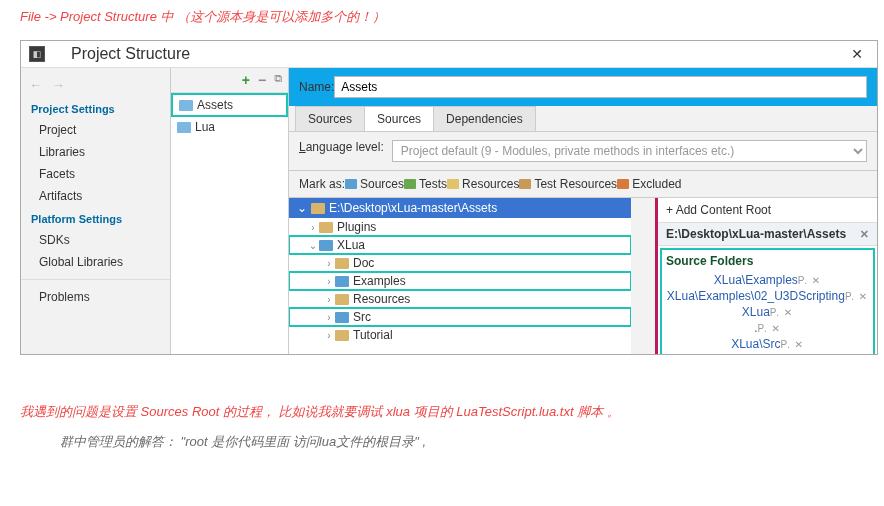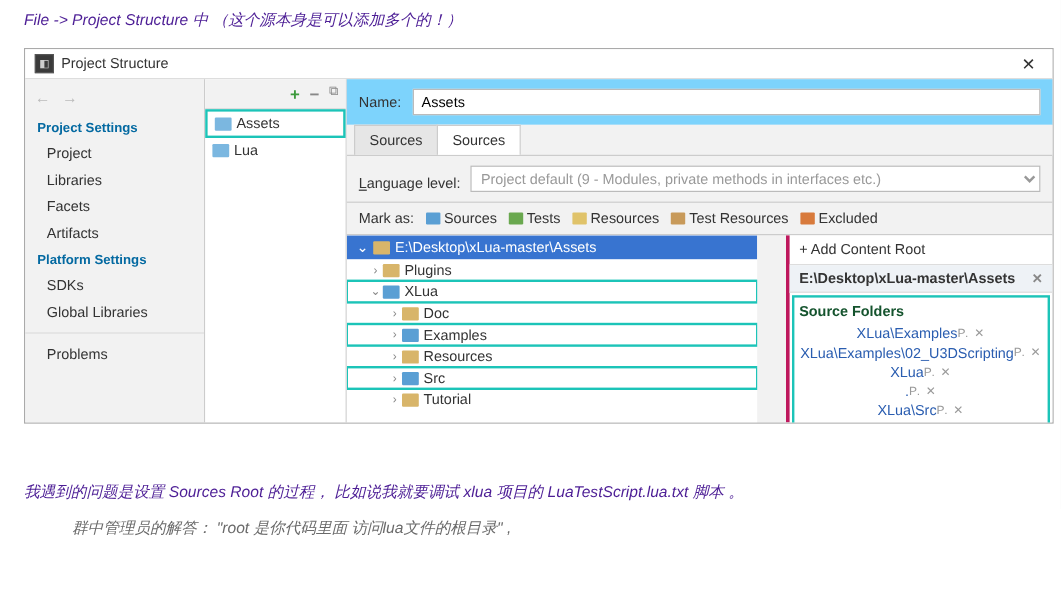--- a/index.html
+++ b/index.html
@@ -1,50 +1,50 @@
 <!DOCTYPE html>
 <html><head>
 <meta charset="utf-8">
 <style>
 * { box-sizing: border-box; margin: 0; padding: 0; font-family: "Segoe UI", Arial, sans-serif; }
 body { background: #fff; font-size: 12px; color: #333; }
-.caption { font-style: italic; color: #4c1d95; padding: 8px 20px; font-size: 13px; }
+.caption { font-style: italic; color: #ef4444; padding: 8px 20px; font-size: 13px; }
 .caption2 { font-style: italic; color: #6a6a6a; padding: 4px 60px; font-size: 13px; }
 .window { margin: 6px 20px 0 20px; border: 1px solid #aaa; background: #f2f2f2; width: 858px; }
 .titlebar { display:flex; align-items:center; padding: 4px 8px; background:#fff; border-bottom:1px solid #ddd; }
 .titlebar .icon { width:16px; height:16px; background:#3a3a3a; border:1px solid #555; display:flex; align-items:center; justify-content:center; color:#ccc; font-size:9px; margin-right:6px; }
-.titlebar .title { flex:1; font-size:12px; }
+.titlebar .title { flex:1; font-size:16px;margin-left:20px; }
 .titlebar .close { font-size:14px; padding:0 6px; cursor:pointer; }
 .body { display:flex; height: 286px; }
 .sidebar { width:150px; border-right:1px solid #ccc; padding:6px 0; background:#f2f2f2; }
 .nav-arrows { padding:2px 8px 6px; color:#bbb; font-size:13px; }
 .nav-arrows span { margin-right:6px; }
 .section-h { color:#0369a1; font-weight:bold; padding:6px 10px 4px; font-size:11px; }
 .side-item { padding:4px 18px; cursor:pointer; color:#333; }
 .divider { border-top:1px solid #ddd; margin:6px 0; }
 .middle { width:118px; border-right:1px solid #ccc; background:#fff; }
 .mid-tools { display:flex; justify-content:flex-end; padding:4px 6px; gap:8px; border-bottom:1px solid #ddd; background:#f2f2f2;}
 .mid-tools .plus { color:#3c9a3c; font-weight:bold; font-size:14px; cursor:pointer; }
 .mid-tools .minus { color:#888; font-weight:bold; font-size:14px; cursor:pointer; }
 .mid-tools .copy { color:#888; font-size:11px; cursor:pointer; }
 .mid-item { display:flex; align-items:center; padding:3px 6px; cursor:pointer; }
 .folder-ico { width:14px; height:11px; background:#7bb7e0; border-radius:1px; display:inline-block; margin-right:4px; position:relative; }
 .folder-ico.plain { background:#d8b56a; }
 .folder-ico.src { background:#5a9fd4; }
 .mid-item.sel { border:2px solid #1cc4b8; }
 .main { flex:1; background:#f2f2f2; display:flex; flex-direction:column; }
-.name-row { display:flex; align-items:center; padding:8px 10px; gap:10px; background:#7dd3fc; }
+.name-row { display:flex; align-items:center; padding:8px 10px; background:#0ea5e9; }
 .name-row input { flex:1; padding:3px 6px; border:1px solid #bbb; background:#fff; font-size:12px; }
 .tabs { display:flex; border-bottom:1px solid #ccc; padding-left:6px; background:#f2f2f2;}
 .tab { padding:5px 12px; border:1px solid #ccc; border-bottom:none; background:#e6e6e6; margin-right:-1px; cursor:pointer; font-size:12px; }
 .tab.active { background:#fff; }
-.lang-row { display:flex; align-items:flex-end; padding:8px 10px; gap:8px; border-bottom:1px solid #ccc; }
+.lang-row { display:flex; align-items:flex-start; padding:8px 10px; gap:8px; border-bottom:1px solid #ccc; }
 .lang-row select { flex:1; padding:2px 4px; border:1px solid #bbb; background:#fff; color:#999; font-size:12px; }
 .lang-row label u { text-decoration: underline; }
-.mark-row { display:flex; align-items:center; padding:6px 10px; gap:10px; border-bottom:1px solid #ccc; flex-wrap:wrap; }
+.mark-row { display:flex; align-items:center; padding:6px 10px; border-bottom:1px solid #ccc; flex-wrap:wrap; }
 .mark-item { display:flex; align-items:center; gap:3px; cursor:pointer; }
 .mark-sw { width:12px; height:10px; border-radius:1px; }
 .content-row { display:flex; flex:1; overflow:hidden; }
 .tree-pane { flex:1; background:#fff; overflow:auto; }
 .tree-root { background:#3874d0; color:#fff; padding:3px 8px; display:flex; align-items:center; }
 .tree-root .chev { margin-right:4px; }
 .tree-node { display:flex; align-items:center; padding:2px 0; cursor:pointer; }
 .tree-node .chev { width:12px; text-align:center; color:#888; font-size:10px; }
 .tree-node.hlbox { outline:2px solid #1cc4b8; outline-offset:-1px; }
 .indent1 { padding-left:18px; }
@@ -104,20 +104,21 @@
     </div>
 
     <div class="main">
       <div class="name-row">
         <label>Name:</label>
         <input type="text" value="Assets" style="">
       </div>
       <div class="tabs">
         <div class="tab">Sources</div>
         <div class="tab active">Sources</div>
+        <div class="tab">Dependencies</div>
       </div>
       <div class="lang-row">
         <label><u>L</u>anguage level:</label>
         <select>
           <option>Project default (9 - Modules, private methods in interfaces etc.)</option>
         </select>
       </div>
       <div class="mark-row">
         <span>Mark as:</span>
         <span class="mark-item">

